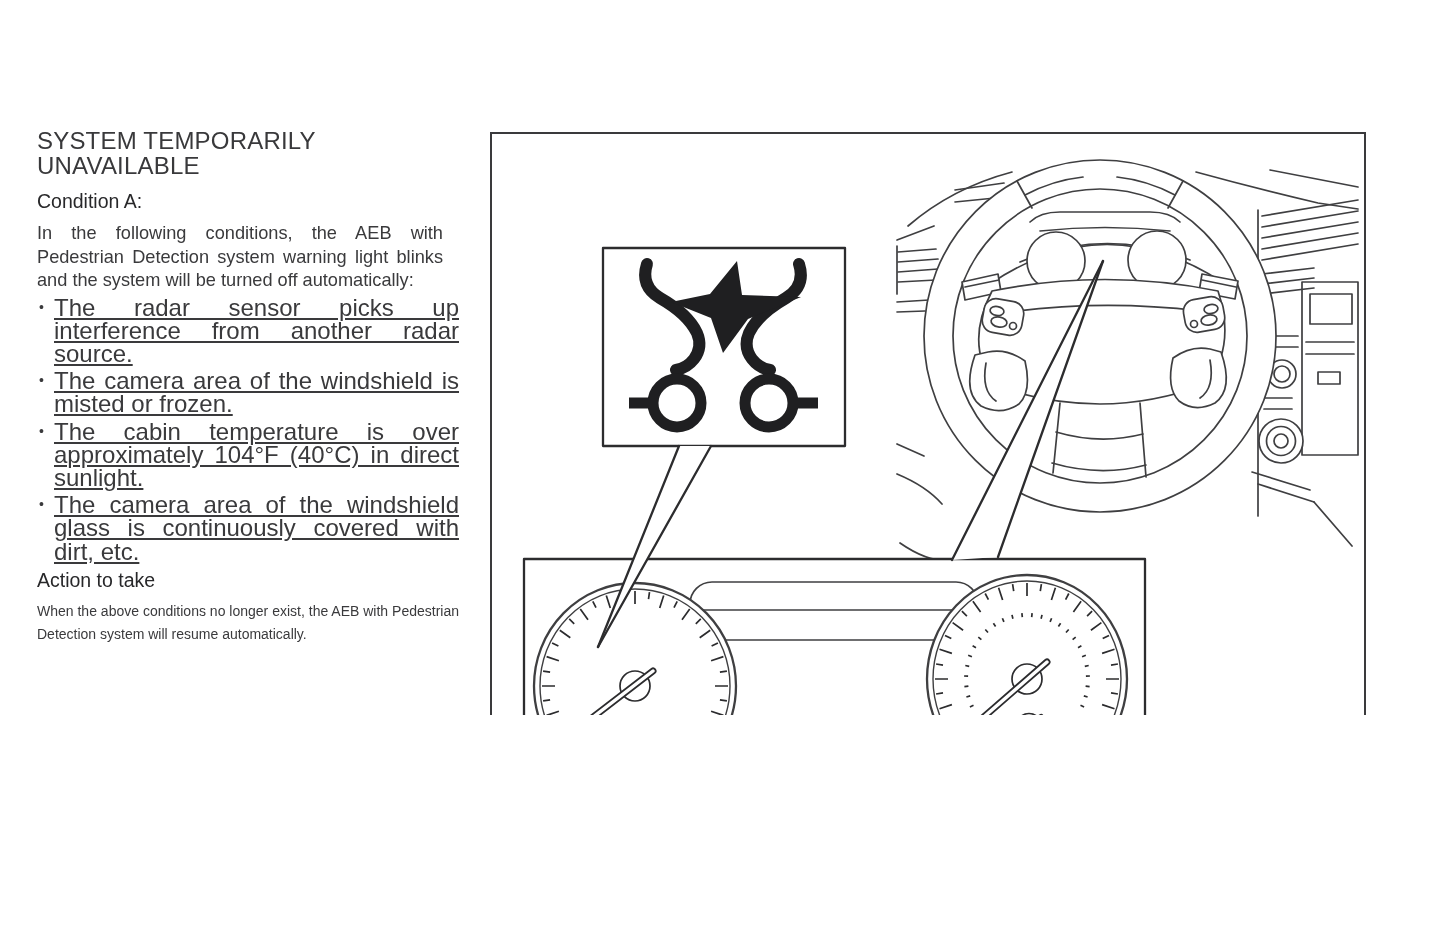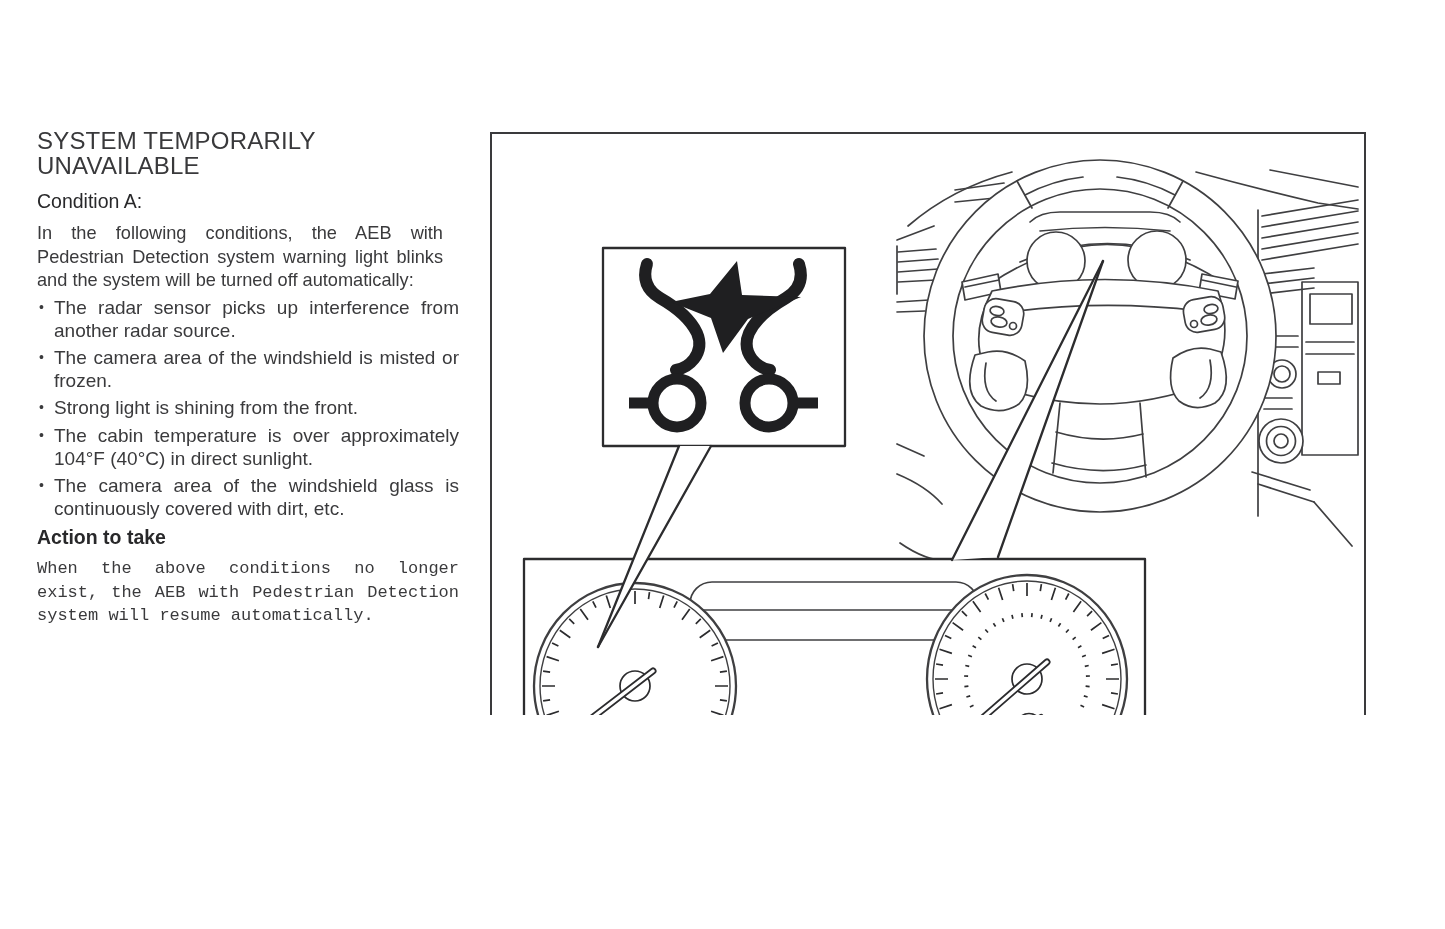--- a/index.html
+++ b/index.html
@@ -1,26 +1,26 @@
 <!DOCTYPE html>
 <html><head>
 <meta charset="utf-8">
 <style>
   html,body{margin:0;padding:0;background:#ffffff;}
   .page{position:relative;width:1445px;height:715px;background:#ffffff;overflow:hidden;
         font-family:"Liberation Sans", sans-serif;color:#3a3a3c;padding-left:29px;}
   .textcol{position:absolute;left:37px;top:128px;width:422px;}
   .title{font-size:24px;line-height:25px;font-weight:400;letter-spacing:0.2px;color:#39393b;margin:0 0 13px 0;}
   .subhead{font-size:19.5px;line-height:20px;font-weight:400;color:#28282a;margin:0 0 11px 0;}
-  .subhead2{font-size:19.5px;line-height:20px;font-weight:700;color:#28282a;margin:7px 0 10px 0;}
+  .subhead2{font-size:19.5px;line-height:20px;font-weight:400;color:#28282a;margin:7px 0 10px 0;}
   .body-p{font-size:18.2px;line-height:23.5px;text-align:justify;margin:0 16px 2px 0;color:#3a3a3c;}
-  .body-p2{font-size:17px;line-height:23.5px;text-align:justify;margin:0;color:#3a3a3c;font-family:Liberation Mono, monospace;}
+  .body-p2{font-size:14px;line-height:23.5px;text-align:justify;margin:0;color:#3a3a3c;}
   ul.cond{list-style:none;margin:3px 0 0 0;padding:0;}
-  ul.cond li{position:relative;padding-left:17px;font-size:19px;line-height:23.2px;
-             text-align:justify;margin:0 0 4px 0;color:#3a3a3c;hyphens:manual;}
+  ul.cond li{position:relative;padding-left:17px;font-size:24px;line-height:23.2px;
+             text-align:justify;margin:0 0 4px 0;color:#3a3a3c;hyphens:manual;text-decoration:underline;}
   ul.cond li::before{content:"\2022";position:absolute;left:2px;top:0px;font-size:14px;color:#3a3a3c;}
   .figure{position:absolute;left:490px;top:132px;width:876px;height:709px;
           border:2px solid #3a3a3c;box-sizing:border-box;background:#fff;}
   .figure svg{position:absolute;left:0;top:0;}
   .fig-label{position:absolute;right:14px;bottom:1px;font-size:19px;line-height:20px;color:#47474a;background:#fff;padding-left:4px;}
   
   .fig path,.fig circle,.fig ellipse,.fig rect,.fig polygon,.fig line{
       fill:none;stroke:#3f3f41;stroke-width:1.7;stroke-linecap:round;stroke-linejoin:round;}
   .fig .wfill{fill:#ffffff;}
   .fig .dk{stroke:#2c2c2e;}
@@ -47,21 +47,20 @@
     <h1 class="title"><span>SYSTEM TEMPORARILY</span><br>
       <span>UNAVAILABLE</span></h1>
 
     <h2 class="subhead">Condition A:</h2>
 
     <p class="body-p">In the following conditions, the AEB with Pedestrian Detection system warning light blinks and the system will be turned off automatically:</p>
 
     <ul class="cond">
       <li>The radar sensor picks up interference from another radar source.</li>
       <li>The camera area of the windshield is misted or frozen.</li>
-      <li>Strong light is shining from the front.</li>
       <li>The cabin temperature is over approxi­mately 104°F (40°C) in direct sunlight.</li>
       <li>The camera area of the windshield glass is continuously covered with dirt, etc.</li>
     </ul>
 
     <h2 class="subhead2">Action to take</h2>
 
     <p class="body-p2">When the above conditions no longer exist, the AEB with Pedestrian Detection system will resume automatically.</p>
   </div>
 
   <div class="figure fig">

